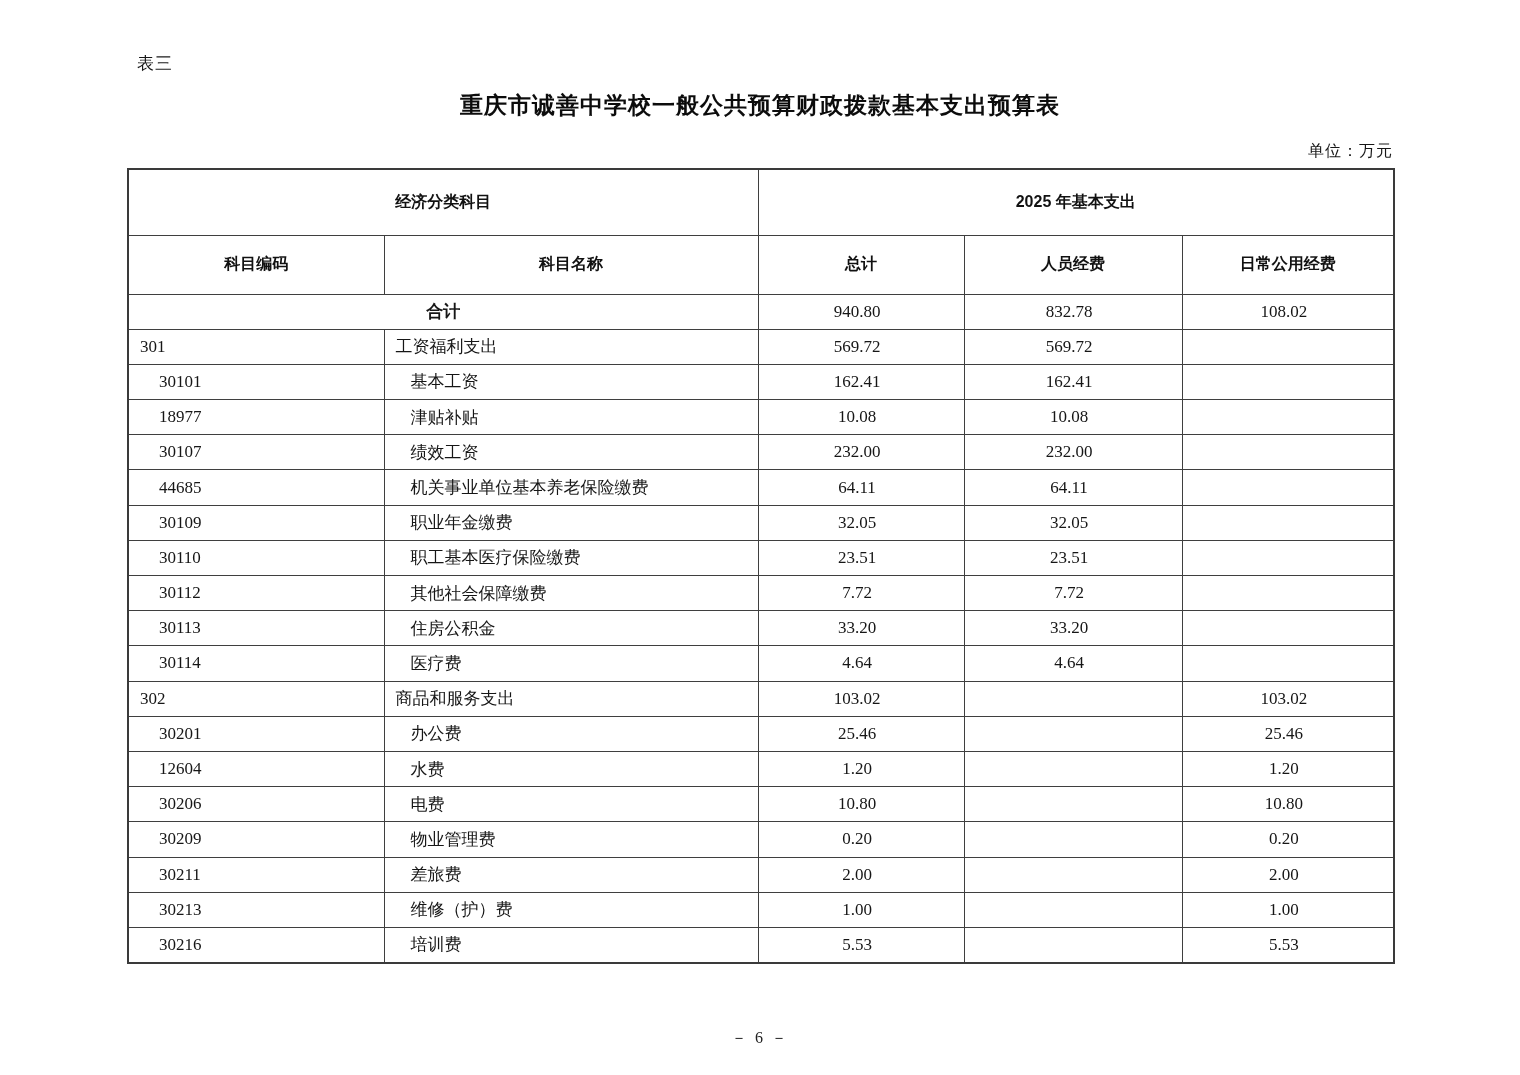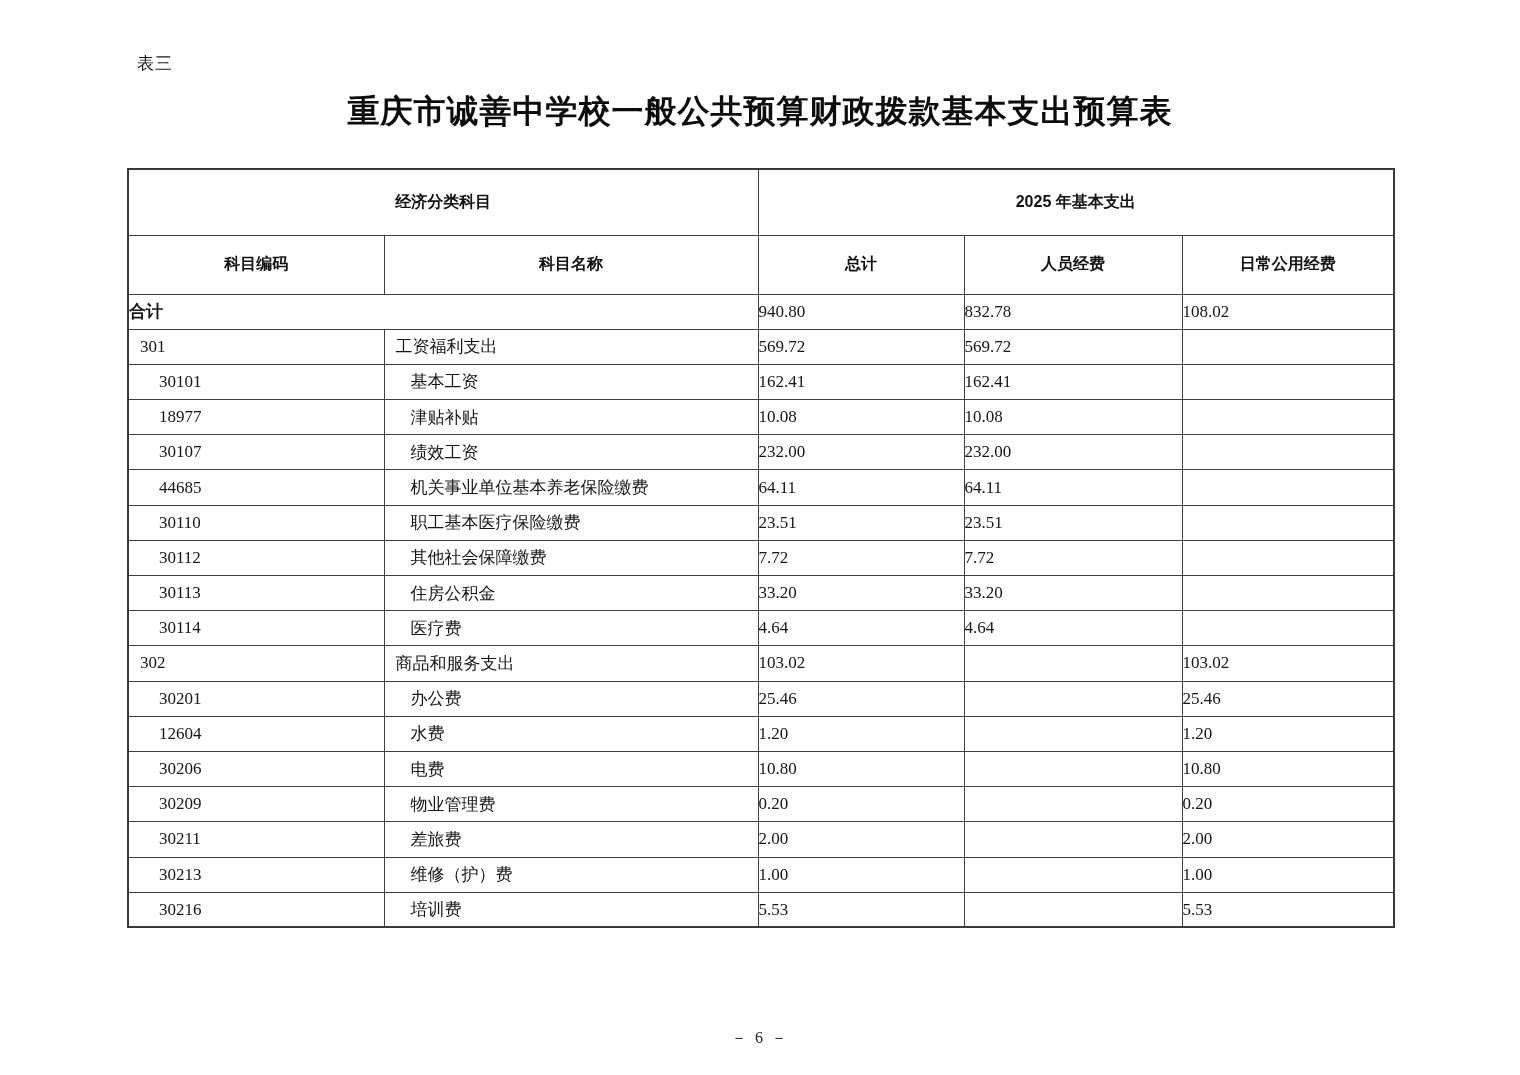--- a/index.html
+++ b/index.html
@@ -14,21 +14,21 @@
   .page { position: absolute; inset: 0; }
 
   .table-label {
     position: absolute; left: 137px; top: 52px;
     font-size: 17px; letter-spacing: 1px;
   }
   .doc-title {
     position: absolute; left: 0; top: 90px; width: 1520px;
     text-align: center;
     font-family: "Liberation Sans", "DejaVu Sans", sans-serif;
-    font-weight: bold; font-size: 32px; letter-spacing: 1px;
+    font-weight: bold; font-size: 23px; letter-spacing: 1px;
     color: #0c0c0c;
   }
   .unit-note {
     position: absolute; top: 141px; left: 127px; width: 1266px;
     text-align: right; font-size: 16px; letter-spacing: 1px;
   }
 
   table.budget {
     position: absolute; left: 127px; top: 168px;
     width: 1266px;
@@ -51,41 +51,42 @@
 
   table.budget td { height: 35.2px; font-size: 17px; }
 
   td.code { text-align: left; padding-left: 11px; }
   td.code.lvl-sub { padding-left: 30px; }
   td.name {
     text-align: left; padding-left: 11px; font-size: 16px;
   }
   td.name.lvl-sub { padding-left: 26px; }
   td.name.total-cell {
-    padding-left: 0;
+    text-align: center; padding-left: 0;
     font-family: "Liberation Sans", "DejaVu Sans", sans-serif;
     font-weight: bold; font-size: 17px;
   }
-  td.num { text-align: left; padding-right: 8px; }
+  td.num { text-align: center; padding-right: 8px; }
 
   .page-number {
     position: absolute; left: 0; top: 1028px; width: 1520px;
     text-align: center; font-size: 16px; color: #222;
     letter-spacing: 2px;
   }
 </style>
 </head>
 <body>
 
 <div class="page">
 
   <div class="table-label">表三</div>
 
   <div class="doc-title">重庆市诚善中学校一般公共预算财政拨款基本支出预算表</div>
 
+  <div class="unit-note">单位：万元</div>
 
   <table class="budget">
     <colgroup>
       <col style="width:256px">
       <col style="width:374px">
       <col style="width:206px">
       <col style="width:218px">
       <col style="width:212px">
     </colgroup>
     <thead>
@@ -137,20 +138,27 @@
           <td class="num"></td>
         </tr>
         <tr>
           <td class="code lvl-sub">44685</td>
           <td class="name lvl-sub">机关事业单位基本养老保险缴费</td>
           <td class="num">64.11</td>
           <td class="num">64.11</td>
           <td class="num"></td>
         </tr>
         <tr>
+          <td class="code lvl-sub">30109</td>
+          <td class="name lvl-sub">职业年金缴费</td>
+          <td class="num">32.05</td>
+          <td class="num">32.05</td>
+          <td class="num"></td>
+        </tr>
+        <tr>
           <td class="code lvl-sub">30110</td>
           <td class="name lvl-sub">职工基本医疗保险缴费</td>
           <td class="num">23.51</td>
           <td class="num">23.51</td>
           <td class="num"></td>
         </tr>
         <tr>
           <td class="code lvl-sub">30112</td>
           <td class="name lvl-sub">其他社会保障缴费</td>
           <td class="num">7.72</td>

